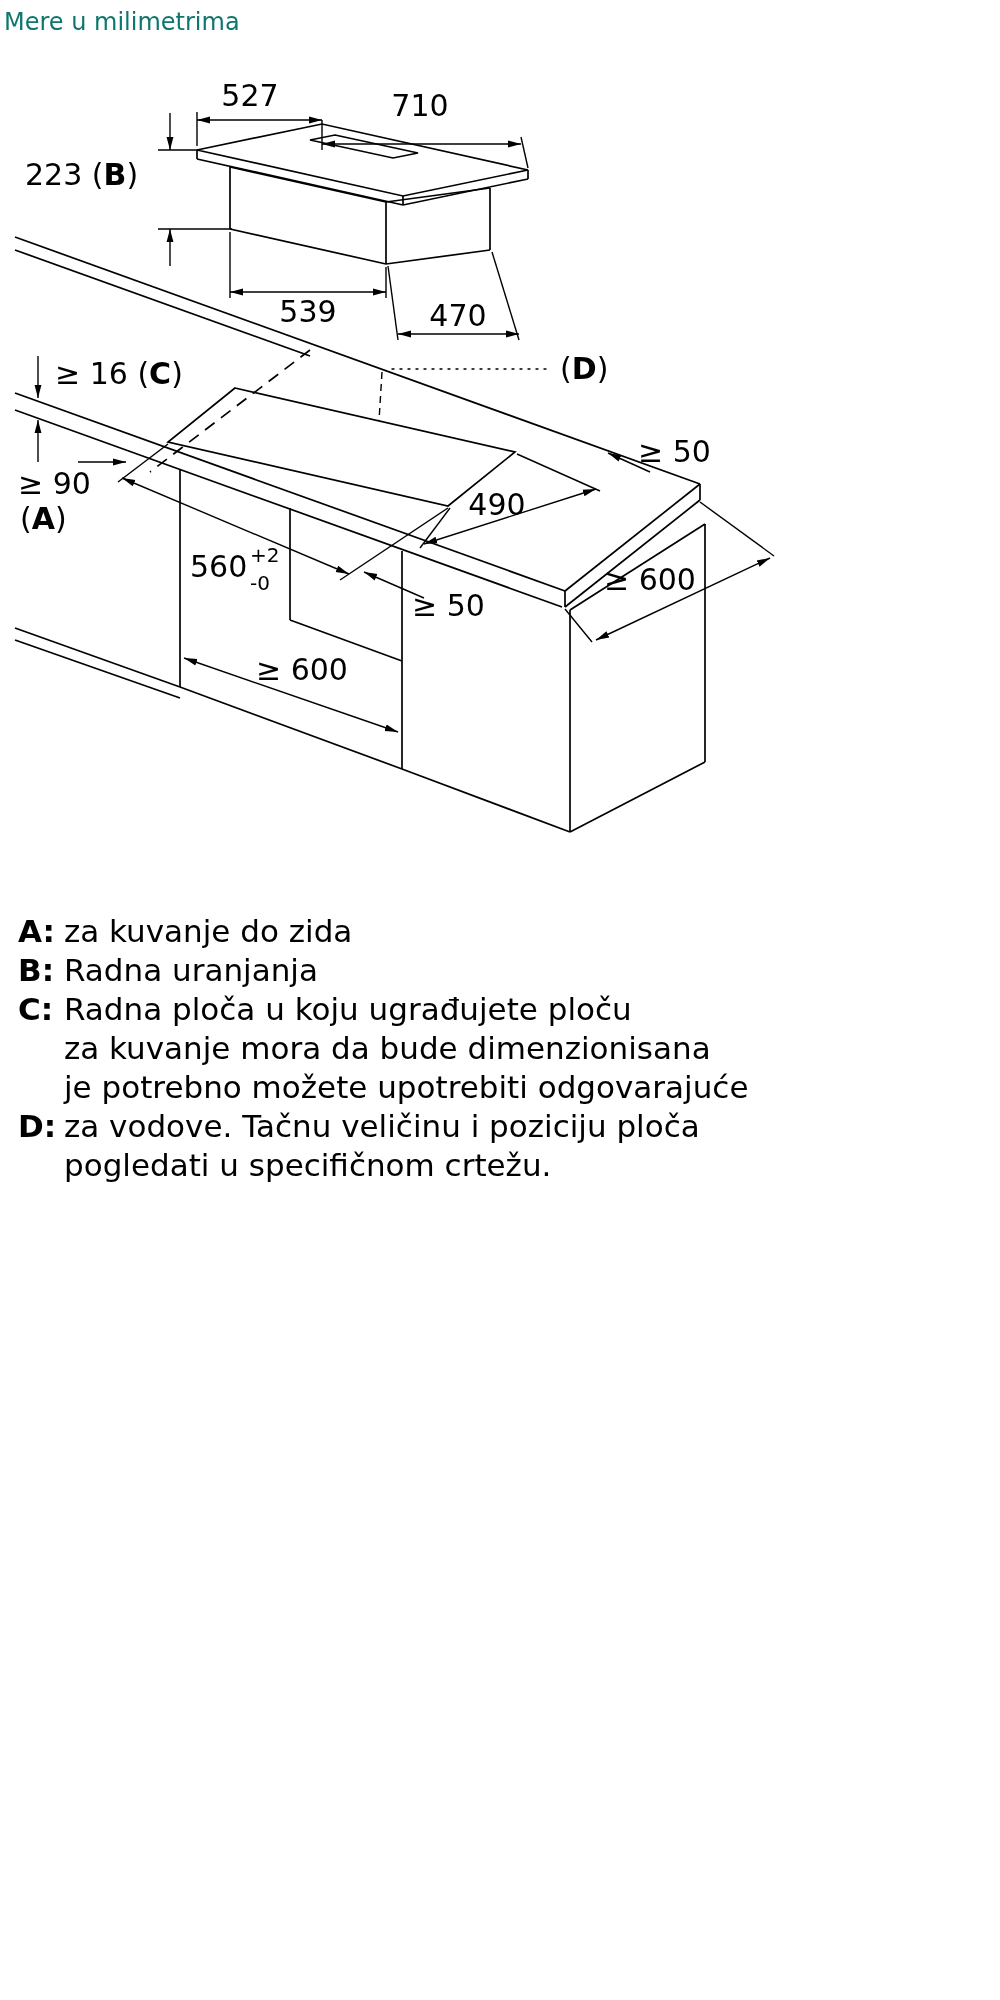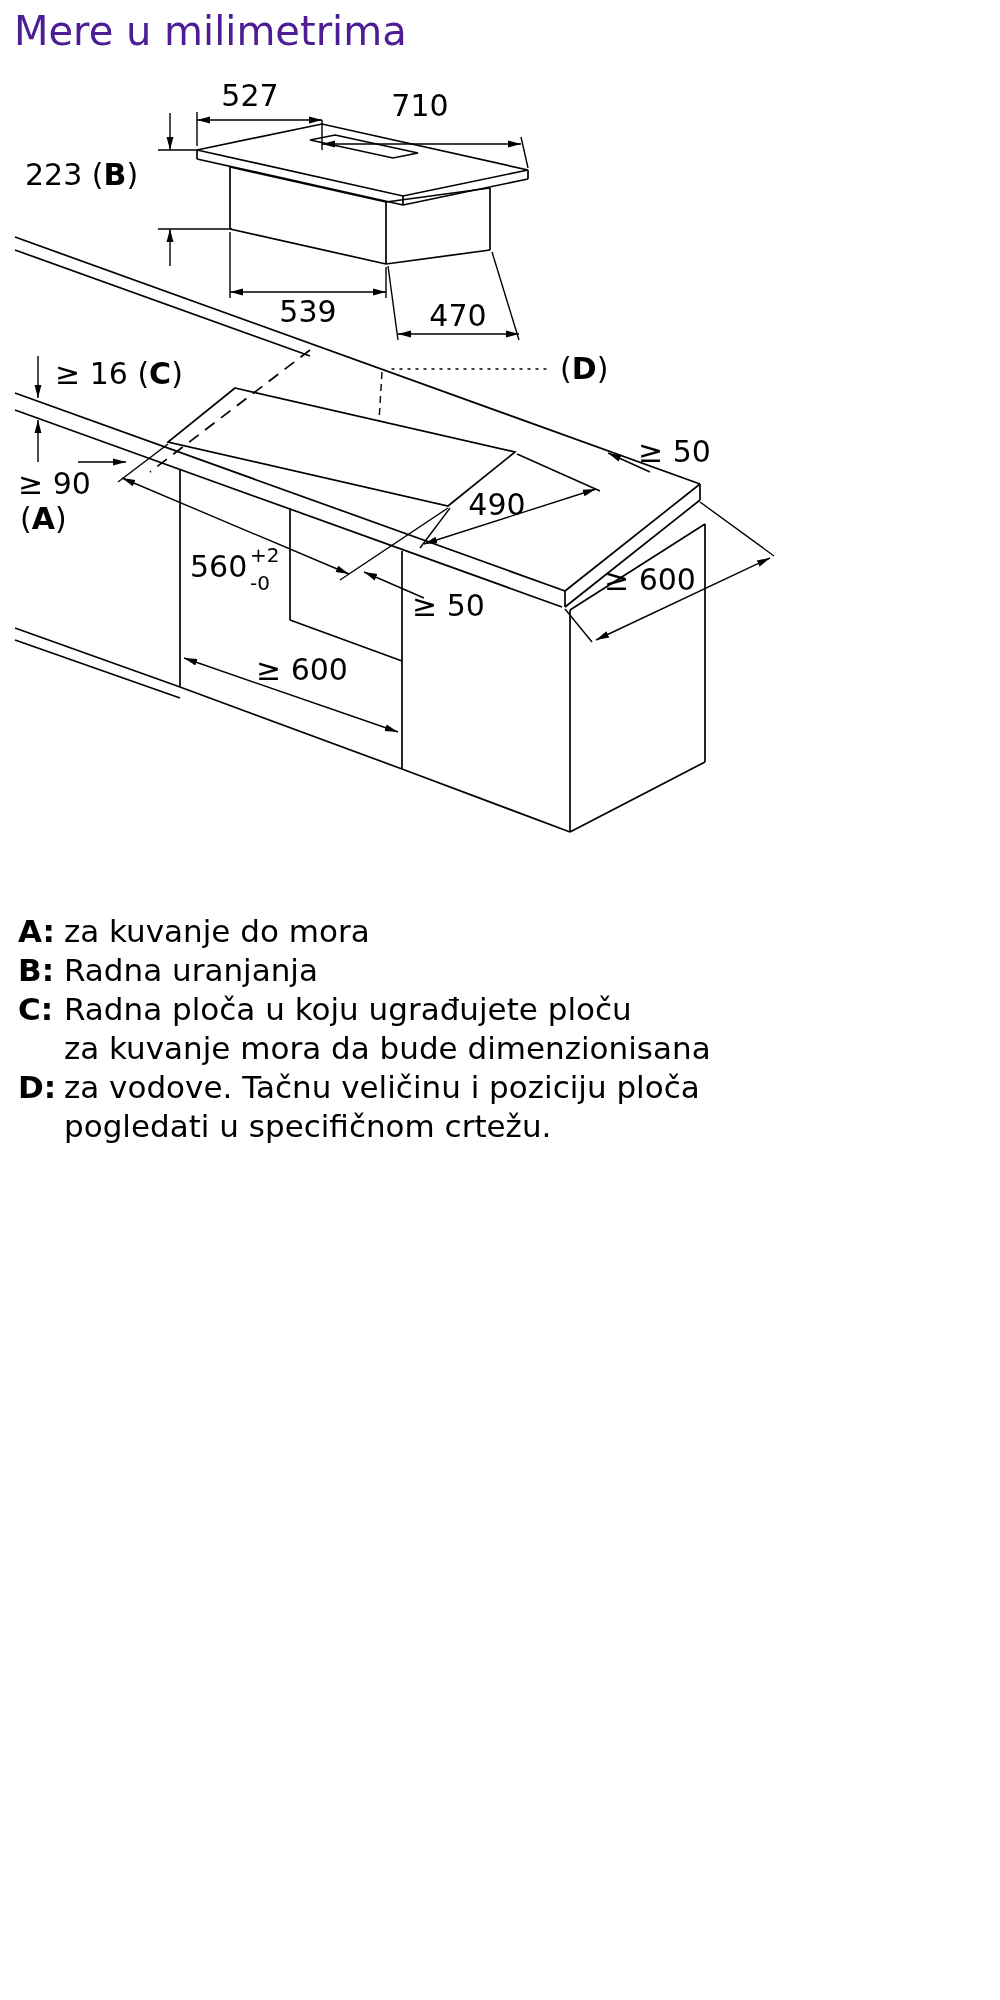--- a/index.html
+++ b/index.html
@@ -1,18 +1,18 @@
 <!DOCTYPE html>
 <html><head>
 <meta charset="utf-8">
 <style>
   html,body{margin:0;padding:0;background:#fff}
   body{width:1000px;height:2000px;font-family:"DejaVu Sans",sans-serif}
   .page{position:relative;width:1000px;height:2000px;background:#fff;overflow:hidden}
-  .title{position:absolute;left:14px;top:8px;font-size:40px;color:#4c1d95;white-space:nowrap}
+  .title{position:absolute;left:4px;top:8px;font-size:24px;color:#0f766e;white-space:nowrap}
   svg.diagram{position:absolute;left:0;top:0}
   .ln line,.ln polygon,.ln polyline{stroke:#000;stroke-width:1.7;fill:none}
   .ln polygon.face{fill:#fff}
   .dim line{stroke:#000;stroke-width:1.4;fill:none}
   text{font-family:"DejaVu Sans",sans-serif;font-size:30px;fill:#000}
   text.small{font-size:20px}
   tspan.b{font-weight:bold}
   .legend{position:absolute;left:18px;top:912px;width:820px}
   .legend-item{display:grid;grid-template-columns:46px 1fr;font-size:31px;line-height:39px;color:#000}
   .lkey{font-weight:bold}
@@ -152,36 +152,37 @@
     <text x="604" y="590">≥ 600</text>
     <text x="412" y="616">≥ 50</text>
     <text x="256" y="680">≥ 600</text>
   </svg>
 
   <div class="legend">
 
     <div class="legend-item">
       <span class="lkey">A:</span>
       <span class="ltext">
-        <span class="lline">za kuvanje do mora</span>
+        <span class="lline">za kuvanje do zida</span>
       </span>
     </div>
 
     <div class="legend-item">
       <span class="lkey">B:</span>
       <span class="ltext">
         <span class="lline">Radna uranjanja</span>
       </span>
     </div>
 
     <div class="legend-item">
       <span class="lkey">C:</span>
       <span class="ltext">
         <span class="lline">Radna ploča u koju ugrađujete ploču</span>
         <span class="lline">za kuvanje mora da bude dimenzionisana</span>
+        <span class="lline">je potrebno možete upotrebiti odgovarajuće</span>
       </span>
     </div>
 
     <div class="legend-item">
       <span class="lkey">D:</span>
       <span class="ltext">
         <span class="lline">za vodove. Tačnu veličinu i poziciju ploča</span>
         <span class="lline">pogledati u specifičnom crtežu.</span>
       </span>
     </div>

